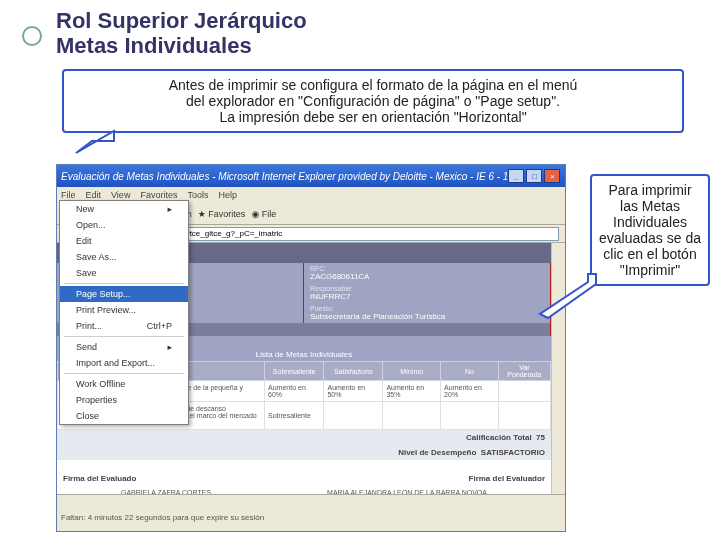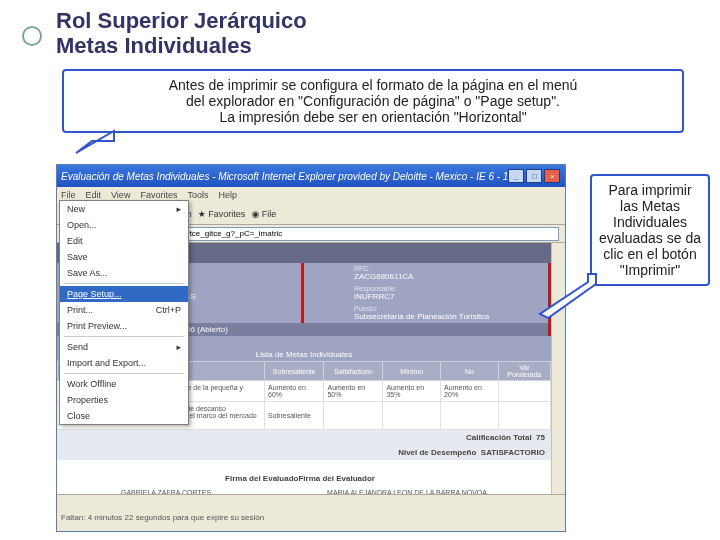--- a/index.html
+++ b/index.html
@@ -14,37 +14,37 @@
   .win-title { height: 22px; background: linear-gradient(#3b77e0,#2052c0); color: #fff; font-size: 10px; display: flex; align-items: center; padding: 0 4px; justify-content: flex-start; font-style: italic; }
   .win-title .buttons { display: flex; gap: 2px; }
   .win-title .wbtn { width: 16px; height: 14px; background: #c9d8f2; border: 1px solid #1a3e88; font-size: 8px; display: flex; align-items: center; justify-content: center; color: #1a3e88; }
   .win-title .wbtn.close { background: #e86045; color: #fff; }
   .menubar { height: 16px; background: #ece9d8; display: flex; align-items: center; padding: 0 4px; font-size: 9px; gap: 10px; color: #444; }
   .toolbar { height: 22px; background: #ece9d8; border-bottom: 1px solid #aca899; display: flex; align-items: center; padding: 0 6px; gap: 6px; font-size: 9px; }
   .navbtn { width: 18px; height: 18px; border-radius: 50%; background: radial-gradient(circle at 30% 30%, #9fe09f, #3a9a3a); border: 1px solid #387a38; }
   .addr { height: 18px; background: #ece9d8; border-bottom: 1px solid #aca899; display: flex; align-items: center; padding: 0 6px; gap: 4px; font-size: 8px; }
   .addr input { flex: 1; height: 14px; font-size: 8px; padding: 0 2px; border: 1px solid #7f9db9; }
   .file-menu { position: absolute; top: 35px; left: 2px; width: 130px; background: #fff; border: 1px solid #808080; box-shadow: 2px 2px 4px rgba(0,0,0,.3); font-size: 9px; z-index: 4; }
-  .file-menu .mi { padding: 3px 7px; display: flex; justify-content: space-between; color: #333; border-bottom: 0; }
-  .file-menu .mi.selected { background: #316ac5; color: #fff; text-decoration: underline; }
+  .file-menu .mi { padding: 3px 16px; display: flex; justify-content: space-between; color: #333; border-bottom: 0; }
+  .file-menu .mi.selected { background: #316ac5; color: #fff; }
   .file-menu hr { border: none; border-top: 1px solid #ccc; margin: 2px 4px; }
   .page-body { position: absolute; top: 78px; left: 0; right: 14px; bottom: 14px; background: #fff; overflow: hidden; }
   .page-title-strip { background: #666a88; color: #fff; font-weight: bold; font-size: 11px; padding: 4px 8px; }
   .info-row { background: #9fa4c2; color: #fff; display: flex; font-size: 8px; }
-  .info-cell { flex: 1; padding: 2px 6px; border-right: 3px solid #b91c1c; margin-left: 44px; }
+  .info-cell { flex: 1; padding: 2px 6px; border-right: 1px solid #b91c1c; }
   .info-cell .lab { color: #e3e5f0; font-size: 7px; }
   .list-head { background: #9fa4c2; color: #fff; font-size: 8px; padding: 2px 6px; display:flex; gap:4px; }
   .list-head span:first-child { flex: 2; }
   .list-head span { flex: 1; text-align:center;margin-top:12px; }
   .tbl { width: 100%; border-collapse: collapse; font-size: 7px; }
   .tbl th { background: #a8adc5; color: #fff; font-weight: normal; padding: 2px 3px; border: 1px solid #cfd2e0; }
   .tbl td { padding: 3px 3px; border: 1px solid #e0e0e0; color: #555; }
   .tbl td.meta { width: 42%; }
   .summary-row { background: #e7e9f0; font-size: 8px; text-align: right; padding: 3px 6px; color: #444; font-weight: bold; }
-  .footer-sign { display: flex; justify-content: center; padding: 14px 14px 4px 6px; font-size: 8px; color: #444; font-weight: bold; }
+  .footer-sign { display: flex; justify-content: space-between; padding: 14px 6px 4px 6px; font-size: 8px; color: #444; font-weight: bold; }
   .names-row { display: flex; justify-content: space-around; padding: 2px 6px; font-size: 7px; color: #555; }
   .statusbar { position: absolute; bottom: 0; left: 0; right: 0; height: 14px; background: #ece9d8; border-top: 1px solid #aca899; font-size: 8px; color: #555; padding: 18px 4px; }
   .scrollbar { position: absolute; top: 78px; right: 0; bottom: 14px; width: 14px; background: #ece9d8; border-left: 1px solid #c6c3b3; }
   .bullet { position: absolute; left: 22px; top: 26px; width: 20px; height: 20px; border: 2px solid #7aa88f; border-radius: 50%; }
 </style>
 </head>
 <body>
 
 <div class="slide">
   <div class="bullet"></div>
@@ -107,35 +107,35 @@
           <span>New</span>
           <span>▸</span>
         </div>
       <div class="mi">
           <span>Open...</span>
         </div>
       <div class="mi">
           <span>Edit</span>
         </div>
       <div class="mi">
+          <span>Save As...</span>
+        </div>
+      <div class="mi">
           <span>Save</span>
-        </div>
-      <div class="mi">
-          <span>Save As...</span>
         </div>
       <hr>
       <div class="mi selected">
           <span>Page Setup...</span>
         </div>
       <div class="mi">
+          <span>Print Preview...</span>
+        </div>
+      <div class="mi">
           <span>Print...</span>
           <span>Ctrl+P</span>
-        </div>
-      <div class="mi">
-          <span>Print Preview...</span>
         </div>
       <hr>
       <div class="mi">
           <span>Send</span>
           <span>▸</span>
         </div>
       <div class="mi">
           <span>Import and Export...</span>
         </div>
       <hr>

